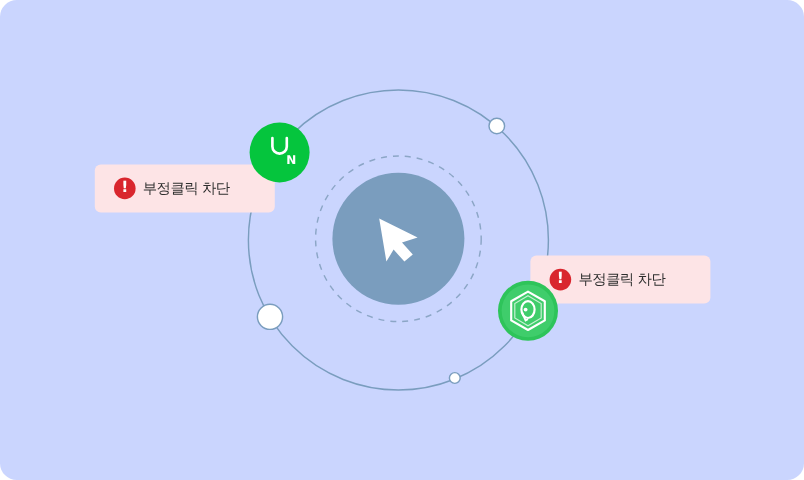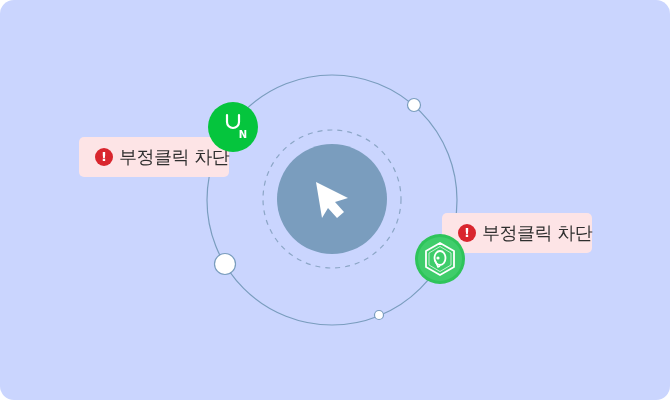--- a/index.html
+++ b/index.html
@@ -1,21 +1,21 @@
 <!DOCTYPE html>
 <html><head>
 <meta charset="utf-8">
 <style>
   html, body { margin: 0; padding: 0; background: #ffffff; }
   body { width: 670px; height: 400px; position: relative; overflow: hidden; font-family: "DejaVu Sans", "Liberation Sans", sans-serif; }
   .canvas { position: absolute; left: 0; top: 0; width: 670px; height: 400px; background: #cad5fe; border-radius: 14px; overflow: hidden; }
   svg.scene { position: absolute; left: 0; top: 0; }
   .badge { position: absolute; height: 40px; background: #fde4e6; border-radius: 5px; display: flex; align-items: center; padding: 0 14px 0 16px; box-sizing: border-box; }
   .badge .alert { width: 18px; height: 18px; border-radius: 50%; background: #d9262e; color: #fff; font-weight: bold; font-size: 13px; line-height: 18px; text-align: center; margin-right: 6px; flex: none; }
-  .badge .label { font-size: 18px; color: #2e2e2e; letter-spacing: -0.5px; white-space: nowrap; }
+  .badge .label { font-size: 12px; color: #2e2e2e; letter-spacing: -0.5px; white-space: nowrap; }
   .badge-left { left: 79px; top: 137px; width: 150px; }
   .badge-right { left: 442px; top: 213px; width: 150px; }
   .icon-circle { position: absolute; border-radius: 50%; display: flex; align-items: center; justify-content: center; }
   .icon-naver { left: 208px; top: 102px; width: 50px; height: 50px; background: #05c53d; }
   .icon-naver .n { position: absolute; right: 11px; bottom: 12px; color: #fff; font-weight: bold; font-size: 10px; font-family: "DejaVu Sans", sans-serif; }
   .icon-box { left: 415px; top: 234px; width: 50px; height: 50px; background: #2ec45a; }
 </style>
 </head>
 <body>
 

